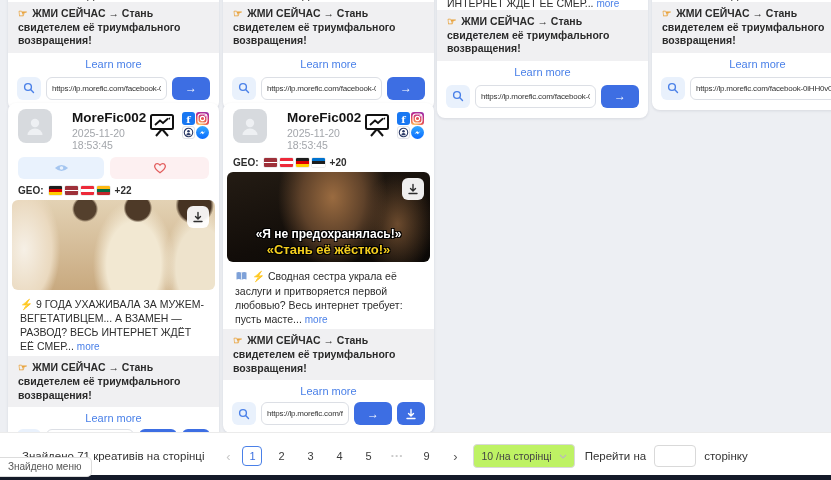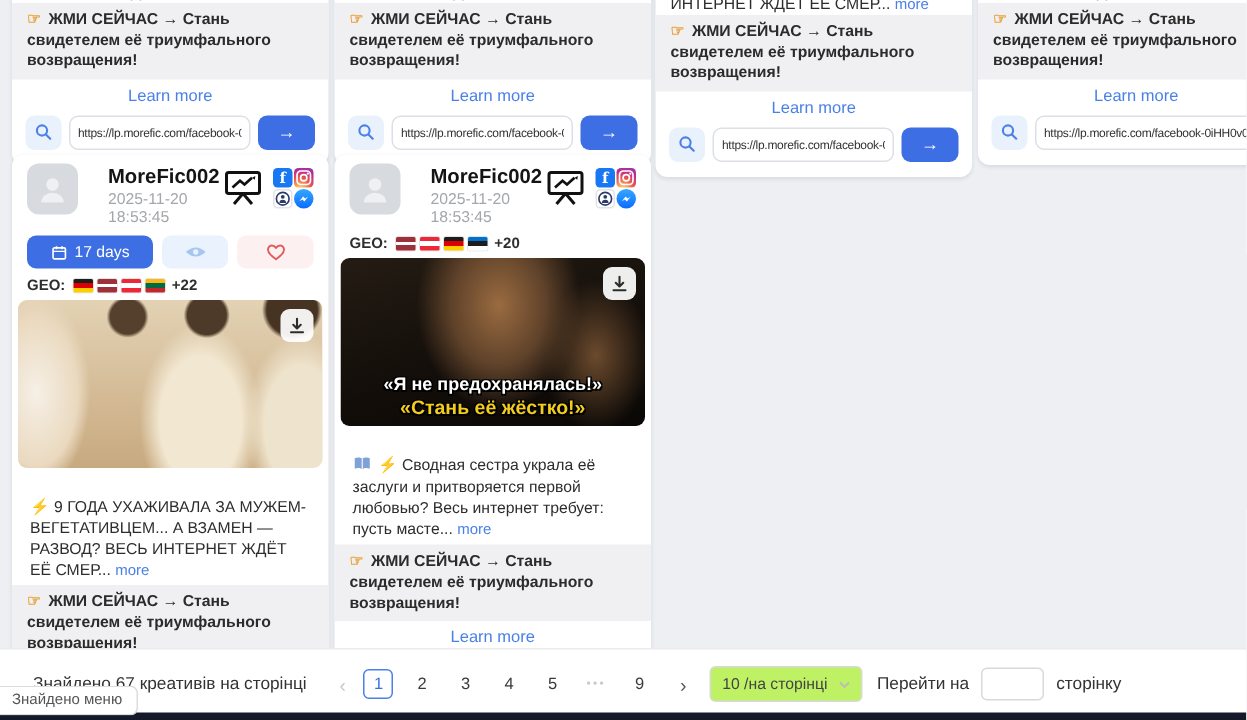--- a/index.html
+++ b/index.html
@@ -62,21 +62,21 @@
   .geo-row { display:flex; align-items:center; gap:3px; padding:4px 10px 3px;
              font-size:10px; font-weight:bold; color:#2e2e2e; }
   .flags { display:flex; gap:3px; align-items:center; margin:0 2px; }
   .flag { width:13px; height:9px; border-radius:1px; box-shadow:0 0 0 0.5px rgba(0,0,0,.15); }
   .flag-de { background:linear-gradient(180deg,#1d1d1d 33%,#dd0000 33% 66%,#ffce00 66%); }
   .flag-lv { background:linear-gradient(180deg,#9e3039 40%,#fff 40% 60%,#9e3039 60%); }
   .flag-at { background:linear-gradient(180deg,#ed2939 33%,#fff 33% 66%,#ed2939 66%); }
   .flag-lt { background:linear-gradient(180deg,#fdb913 33%,#006a44 33% 66%,#c1272d 66%); }
   .flag-ee { background:linear-gradient(180deg,#0072ce 33%,#1d1d1d 33% 66%,#fff 66%); }
 
-  .creative-img { margin:1px 4px 16px; height:112px; border-radius:6px; position:relative;
+  .creative-img { margin:1px 4px 4px; height:90px; border-radius:6px; position:relative;
                   overflow:hidden; cursor:pointer; }
   .img1 { background:
       radial-gradient(50px 90px at 6% 55%, #f6f0e6 0%, #ead9bf 55%, rgba(234,217,191,0) 72%),
       radial-gradient(circle at 36% 10%, #54402d 0 7%, rgba(84,64,45,0) 8.5%),
       radial-gradient(circle at 62% 9%, #4e3a28 0 8%, rgba(78,58,40,0) 9.5%),
       radial-gradient(circle at 90% 6%, #463322 0 8%, rgba(70,51,34,0) 9.5%),
       radial-gradient(60px 95px at 60% 72%, #f2e8d2 0 45%, rgba(242,232,210,0) 68%),
       radial-gradient(55px 90px at 93% 75%, #eee3cc 0 45%, rgba(238,227,204,0) 68%),
       linear-gradient(180deg, #e3d2b4, #c8a97f); }
   .img2 { background:
@@ -246,29 +246,20 @@
           </span>
           <span class="net ms">
             <svg width="11" height="11" viewBox="0 0 13 13">
                 <path d="M3 8.4 L6 4.8 L7.6 6.4 L10 4.8 L7 8.6 L5.4 7 Z" fill="#fff"></path>
               </svg>
           </span>
         </div>
       </div>
     </div>
     <div class="btn-row">
-      <button class="days-btn">
-        <svg width="11" height="11" viewBox="0 0 12 12">
-            <rect x="1.5" y="2.5" width="9" height="8" rx="1" fill="none" stroke="#fff" stroke-width="1.2"></rect>
-            <line x1="4" y1="1.2" x2="4" y2="3.5" stroke="#fff" stroke-width="1.2"></line>
-            <line x1="8" y1="1.2" x2="8" y2="3.5" stroke="#fff" stroke-width="1.2"></line>
-            <line x1="1.5" y1="5" x2="10.5" y2="5" stroke="#fff" stroke-width="1"></line>
-          </svg>
-        <span>17 days</span>
-      </button>
       <button class="eye-btn">
         <svg width="15" height="10" viewBox="0 0 16 10">
             <path d="M1 5 Q8 -1.5 15 5 Q8 11.5 1 5 Z" fill="#a5c6f0"></path>
             <circle cx="8" cy="5" r="1.9" fill="#e9f2fd"></circle>
           </svg>
       </button>
       <button class="heart-btn">
         <svg width="14" height="12" viewBox="0 0 14 12">
             <path d="M7 10.8 C2.2 7.5 1.1 5 1.9 3.2 C2.7 1.4 5.2 1 7 3.2 C8.8 1 11.3 1.4 12.1 3.2 C12.9 5 11.8 7.5 7 10.8 Z" fill="none" stroke="#e25c5c" stroke-width="1.3"></path>
           </svg>
@@ -409,21 +400,21 @@
       <button class="dl-btn">
         <svg width="12" height="12" viewBox="0 0 12 12">
             <path d="M6 1.5 V7.5 M3.5 5.5 L6 8 L8.5 5.5 M2 10.5 H10" stroke="currentColor" stroke-width="1.4" fill="none" stroke-linecap="round" stroke-linejoin="round"></path>
           </svg>
       </button>
     </div>
   </div>
 
   <div class="footer">
     <div class="pag">
-      <span class="found">Знайдено 67 креативів на сторінці</span>
+      <span class="found">Знайдено 71 креативів на сторінці</span>
       <span class="chev prev">‹</span>
       <span style="display:flex;align-items:center;">
           <span class="page active">1</span>
           <span class="page">2</span>
           <span class="page">3</span>
           <span class="page">4</span>
           <span class="page">5</span>
           <span class="page dots">•••</span>
           <span class="page">9</span>
         </span>

